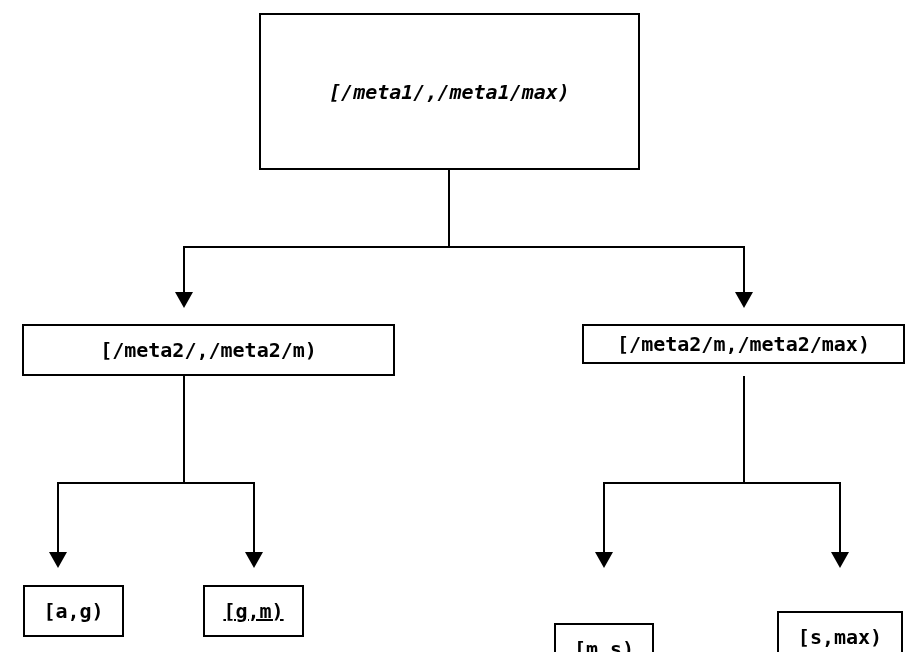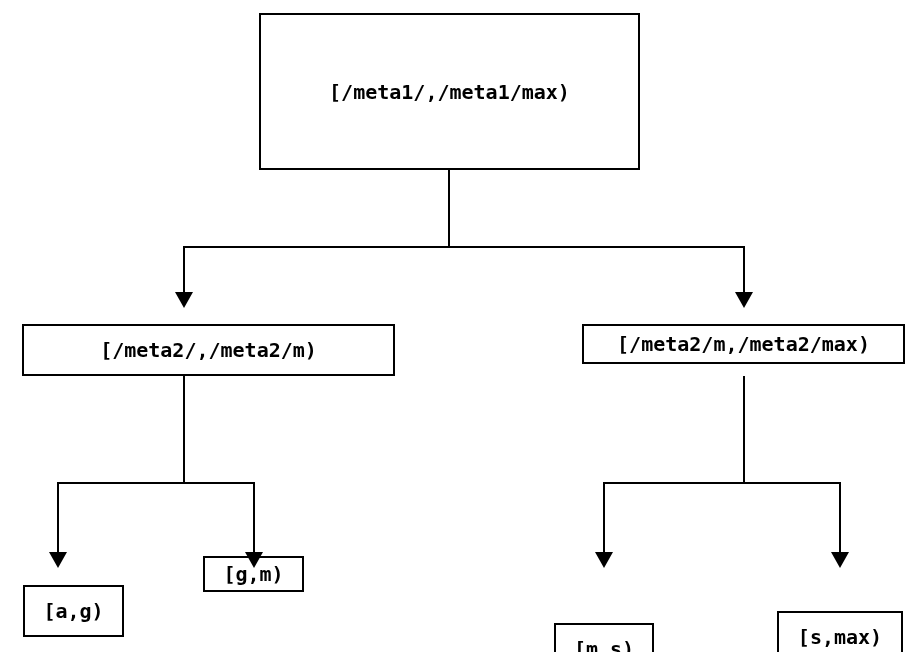--- a/index.html
+++ b/index.html
@@ -22,25 +22,25 @@
     background: #ffffff;
     display: flex;
     align-items: center;
     justify-content: center;
     font-weight: bold;
     font-size: 20px;
     color: #000000;
     white-space: pre;
     letter-spacing: 0;
   }
-  .node-root   { left: 259px; top: 13px;  width: 381px; height: 157px; }
+  .node-root   { left: 259px; top: 13px;  width: 381px; height: 157px; font-style: italic; }
   .node-m2l    { left: 22px;  top: 324px; width: 373px; height: 52px; }
   .node-m2r    { left: 582px; top: 324px; width: 323px; height: 40px; }
   .node-ag     { left: 7px;   top: 585px; width: 101px; height: 52px; margin-left: 16px; }
-  .node-gm     { left: 203px; top: 556px; width: 101px; height: 36px; }
+  .node-gm     { left: 203px; top: 585px; width: 101px; height: 52px; text-decoration: underline; }
   .node-ms     { left: 554px; top: 585px; width: 100px; height: 52px; margin-top: 38px; }
   .node-smax   { left: 777px; top: 585px; width: 126px; height: 52px; margin-top: 26px; }
 
   .line {
     position: absolute;
     background: #000000;
   }
   
   .stub1  { left: 448px; top: 170px; width: 2px;   height: 78px; }
   .hbar1  { left: 183px; top: 246px; width: 562px; height: 2px; }

